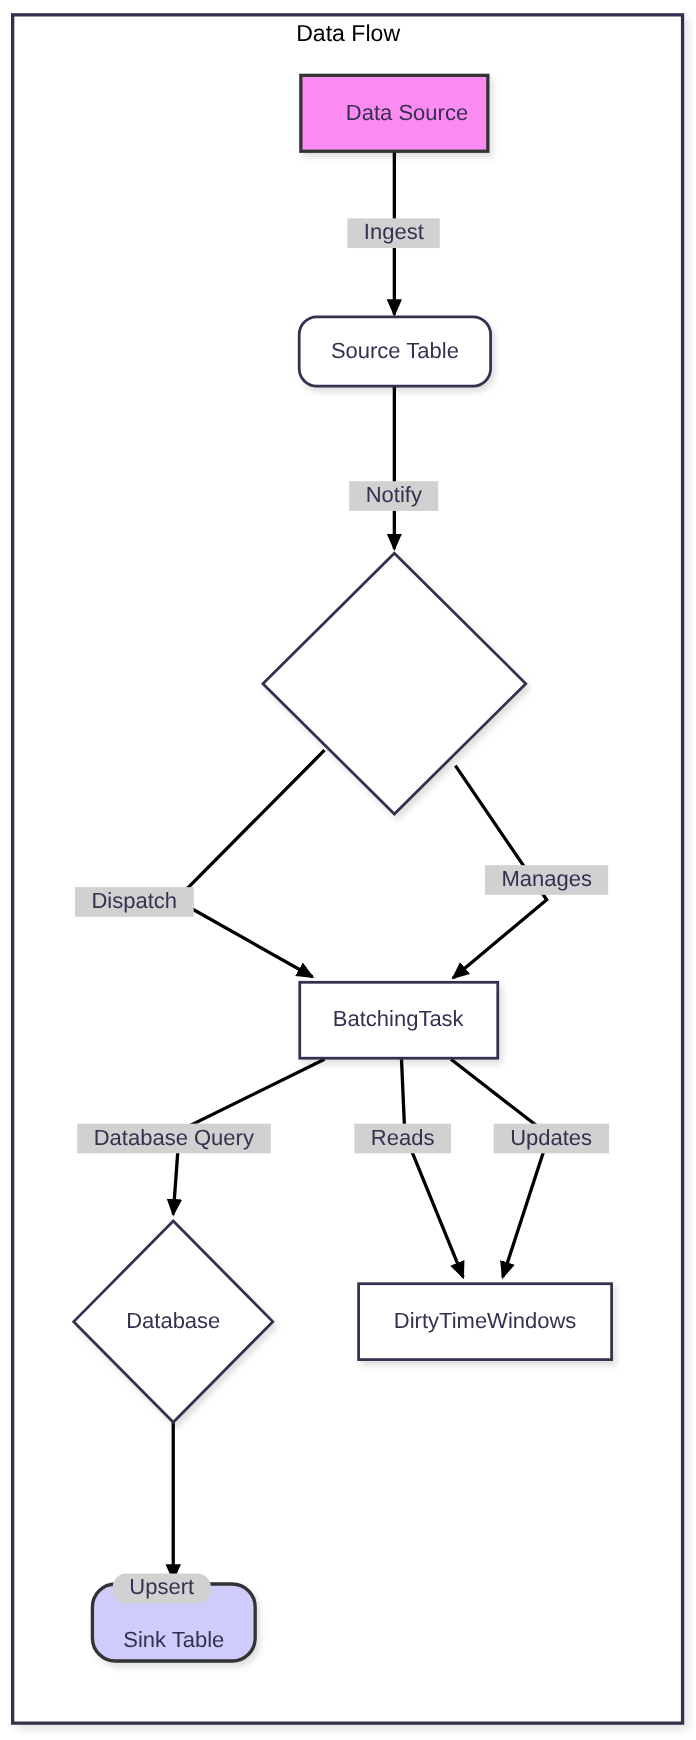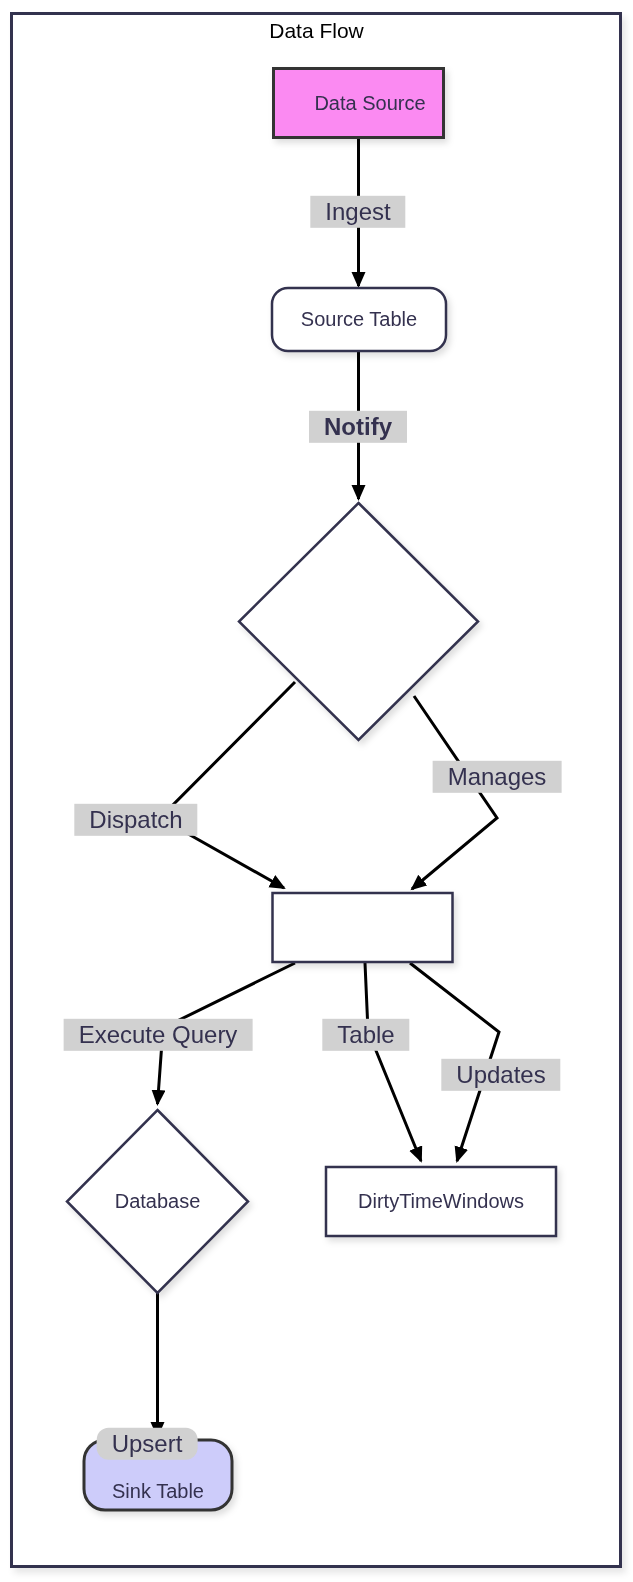--- a/index.html
+++ b/index.html
@@ -25,21 +25,21 @@
   }
   .shape.special{stroke:var(--special-border,#333333);stroke-width:3;}
   .node-label{
     position:absolute;display:flex;align-items:center;justify-content:center;
     font-size:20px;color:var(--text-color,#34314f);text-align:center;
     pointer-events:none;
   }
   .edge-label{
     position:absolute;transform:translate(-50%,-50%);
     background:var(--label-bg,#d1d1d1);color:var(--text-color,#34314f);
-    font-size:24px;line-height:1.35;padding:0 15px;white-space:nowrap;
+    font-size:20px;line-height:1.35;padding:0 15px;white-space:nowrap;
   }
 </style>
 </head>
 <body>
 
 <div id="canvas">
 
   <div class="frame"></div>
 
   <div class="diagram-title">Data Flow</div>
@@ -64,26 +64,27 @@
     <rect class="shape" x="272" y="288" width="174" height="63" rx="16" ry="16" fill="#ffffff"></rect>
     <polygon class="shape" points="358.5,503 478,621.5 358.5,740 239,621.5" fill="#ffffff"></polygon>
     <rect class="shape" x="272.5" y="893" width="180" height="69" fill="#ffffff"></rect>
     <polygon class="shape" points="157.5,1110 248,1201.5 157.5,1293 67,1201.5" fill="#ffffff"></polygon>
     <rect class="shape" x="326" y="1167" width="230" height="69" fill="#ffffff"></rect>
     <rect class="shape special" x="84" y="1440" width="148" height="70" rx="21" ry="21" fill="#cdccfa"></rect>
   </svg>
 
   <div class="node-label" style="left:273px;top:68px;width:194px;height:70px;border-radius:21px;">Data Source</div>
   <div class="node-label" style="left:272px;top:288px;width:174px;height:63px;border-radius:12px;">Source Table</div>
+  <div class="node-label" style="left:272px;top:893px;width:180px;height:69px;">BatchingTask</div>
   <div class="node-label" style="left:326px;top:1167px;width:230px;height:69px;">DirtyTimeWindows</div>
   <div class="node-label" style="left:66px;top:1176px;width:183px;height:50px;">Database</div>
   <div class="node-label" style="left:84px;top:1440px;width:148px;height:70px;margin-top:16px;">Sink Table</div>
 
   <div class="edge-label" style="left:358px;top:212px;">Ingest</div>
-  <div class="edge-label" style="left:358px;top:427px;font-weight:bold;">Notify</div>
-  <div class="edge-label" style="left:136px;top:820px;">Dispatch</div>
-  <div class="edge-label" style="left:497px;top:777px;text-align:right;">Manages</div>
-  <div class="edge-label" style="left:158px;top:1035px;">Execute Query</div>
-  <div class="edge-label" style="left:366px;top:1035px;">Table</div>
-  <div class="edge-label" style="left:501px;top:1035px;margin-top:40px;">Updates</div>
+  <div class="edge-label" style="left:358px;top:451px;">Notify</div>
+  <div class="edge-label" style="left:122px;top:820px;">Dispatch</div>
+  <div class="edge-label" style="left:497px;top:800px;text-align:right;">Manages</div>
+  <div class="edge-label" style="left:158px;top:1035px;">Database Query</div>
+  <div class="edge-label" style="left:366px;top:1035px;">Reads</div>
+  <div class="edge-label" style="left:501px;top:1035px;">Updates</div>
   <div class="edge-label" style="left:147px;top:1444px;border-radius:12px;">Upsert</div>
 
 </div>
 
 </body></html>

